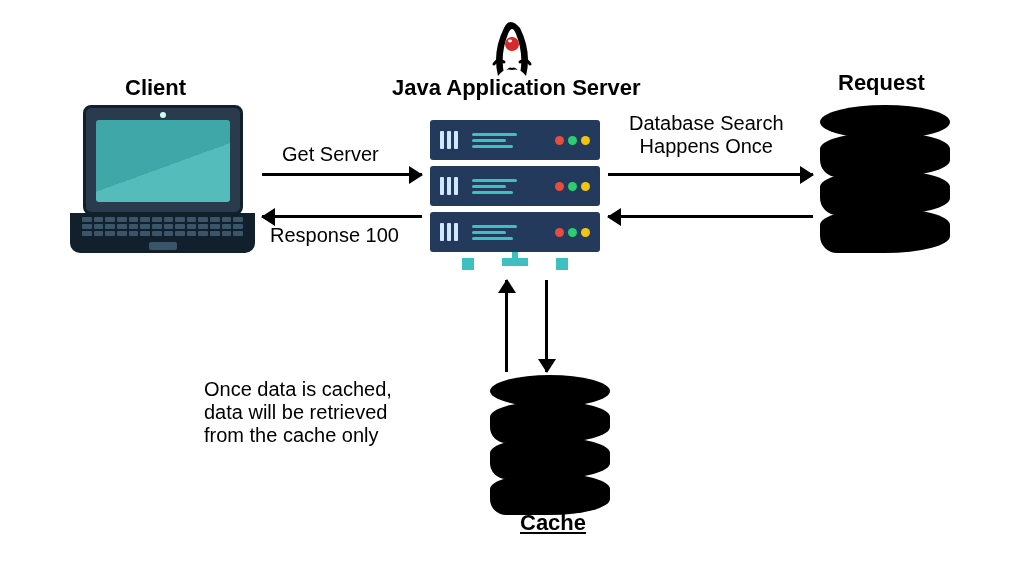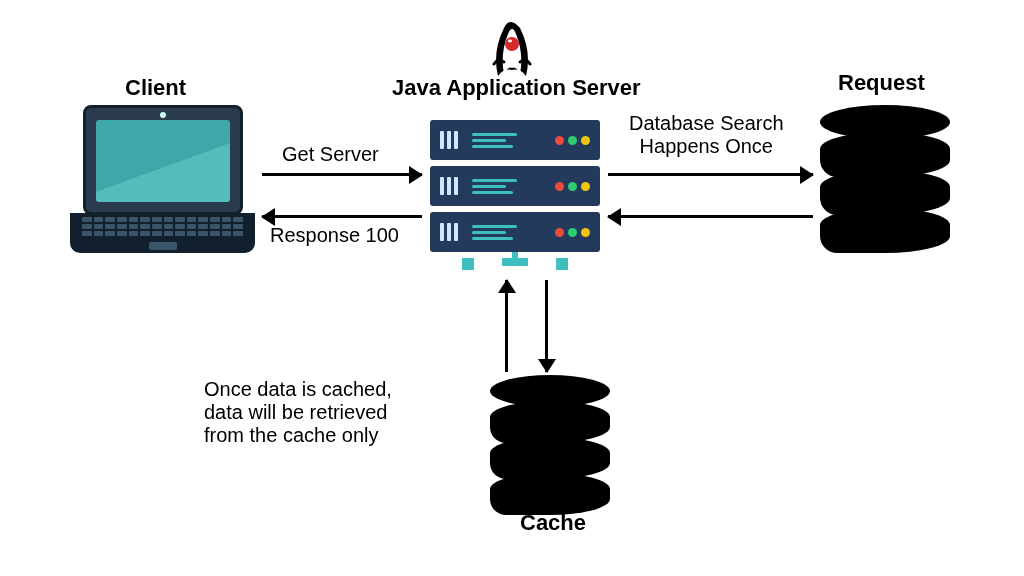--- a/index.html
+++ b/index.html
@@ -264,21 +264,21 @@
   <div class="seg"></div>
   <div class="seg"></div>
 </div>
 
 <div class="cylinder db-cache">
   <div class="top"></div>
   <div class="seg"></div>
   <div class="seg"></div>
   <div class="seg"></div>
 </div>
-<div class="label" style="left:520px; top:510px;">Cache</div>
+<div class="label" style="left:520px; top:510px;text-decoration:underline;">Cache</div>
 
 <div class="arrow" style="left:262px; top:173px; width:160px;"></div>
 <div class="arrow left" style="left:262px; top:215px; width:160px;"></div>
 <div class="caption" style="left:282px; top:143px;">Get Server</div>
 <div class="caption" style="left:270px; top:224px;">Response 100</div>
 
 <div class="arrow" style="left:608px; top:173px; width:205px;"></div>
 <div class="arrow left" style="left:608px; top:215px; width:205px;"></div>
 <div class="caption" style="left:620px; top:112px;margin-left:9px;">Database Search
 Happens Once</div>

